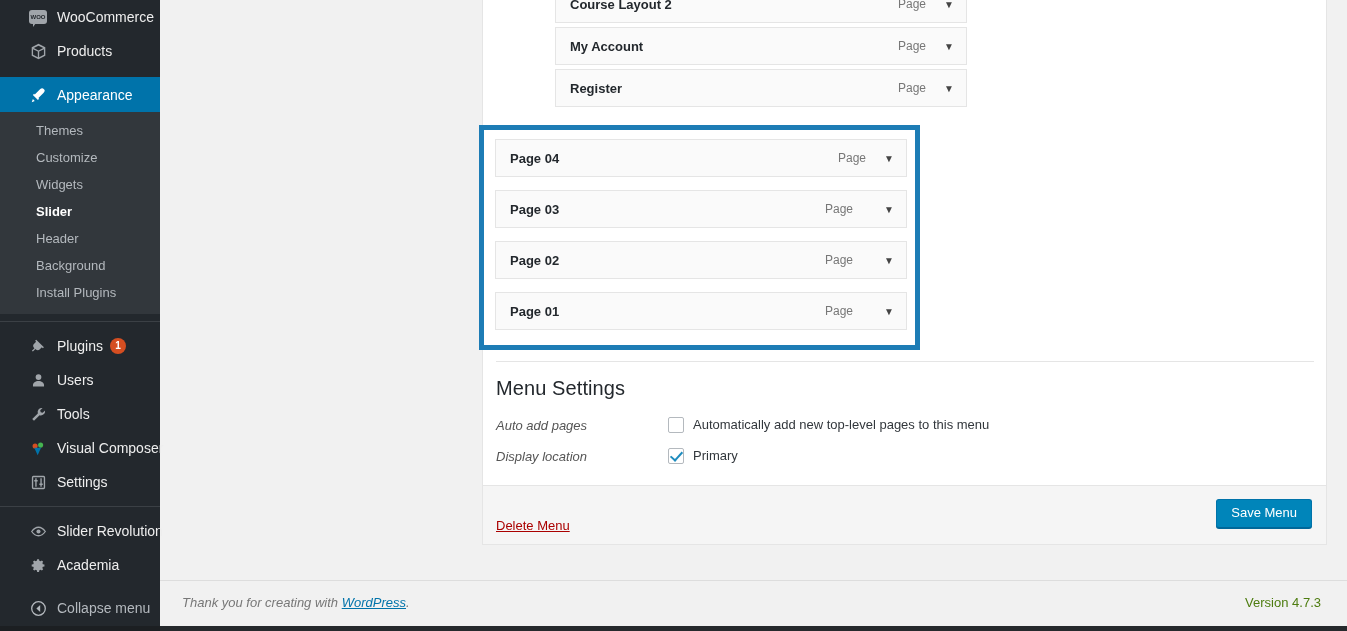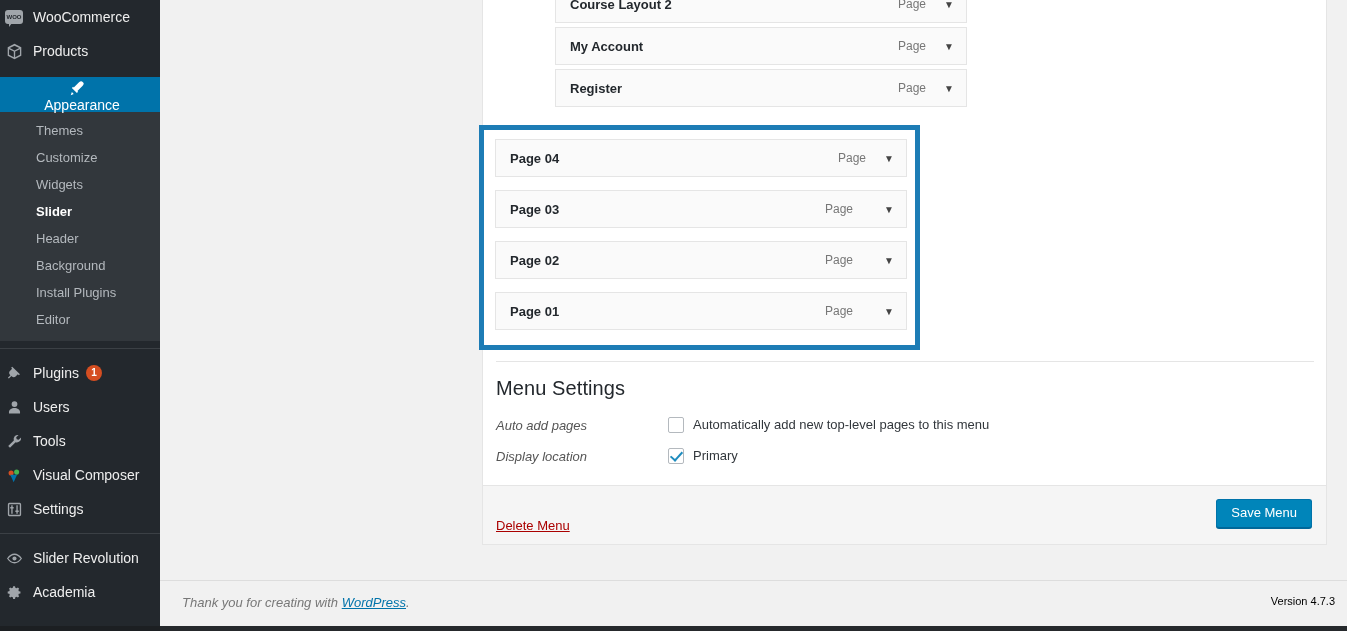--- a/index.html
+++ b/index.html
@@ -15,21 +15,21 @@
   
   #adminmenu {
     position: absolute; left: 0; top: 0;
     width: 160px; height: 626px;
     background: #23282d;
   }
   .menu-top {
     position: relative;
     display: flex; align-items: center;
     height: 27px;
-    padding-left: 4px;
+    padding-left: 28px;
     color: #eee;
     font-size: 14px;
     cursor: pointer;
   }
   .menu-top .mt-icon {
     width: 20px; height: 20px;
     margin-right: 9px;
     display: flex; align-items: center; justify-content: center;
     color: #a0a5aa;
     font-size: 15px; line-height: 1;
@@ -37,21 +37,20 @@
   }
   .menu-top .mt-label { white-space: nowrap; }
 
   .menu-top.tall { height: 34px; }
 
   .menu-top.current {
     background: #0073aa;
     color: #fff;
     font-weight: normal;
     height: 35px;
-    flex-direction: column;
   }
   .menu-top.current .mt-icon { color: #fff; }
   .menu-top.current::after {
     content: "";
     position: absolute;
     right: -8px; top: 50%;
     margin-top: -8px;
     border-style: solid;
     border-width: 8px 0 8px 8px;
     border-color: transparent transparent transparent #f1f1f1;
@@ -246,22 +245,22 @@
     width: 1187px; height: 46px;
     border-top: 1px solid #dddddd;
     background: #f1f1f1;
   }
   #footer-left {
     position: absolute; left: 22px; top: 14px;
     font-size: 13px; font-style: italic; color: #777;
   }
   #footer-left a { color: #0073aa; text-decoration: underline; font-style: italic; }
   #footer-right {
-    position: absolute; right: 12px; top: 14px;
-    font-size: 11px; color: #000000;
+    position: absolute; right: 26px; top: 14px;
+    font-size: 13px; color: #4d7c0f;
   }
   #bottom-strip {
     position: absolute; left: 0; bottom: 0;
     width: 1347px; height: 5px;
     background: #1c1f22;
   }
   #bottom-strip .lighter {
     position: absolute; left: 160px; top: 0;
     width: 1187px; height: 5px;
     background: #26292c;
@@ -302,21 +301,20 @@
     </div>
 
     <div id="submenu">
       <div class="submenu-item">Themes</div>
       <div class="submenu-item">Customize</div>
       <div class="submenu-item">Widgets</div>
       <div class="submenu-item current">Slider</div>
       <div class="submenu-item">Header</div>
       <div class="submenu-item">Background</div>
       <div class="submenu-item">Install Plugins</div>
-      <div class="submenu-item">Editor</div>
     </div>
 
     <div class="menu-sep"></div>
 
     <div class="menu-top tall">
       <span class="mt-icon">
         <svg width="17" height="17" viewBox="0 0 20 20" fill="#a0a5aa">
             <path d="M7.3 2 6 3.3l1.2 1.2-2.6 2.6c-1.2 1.2-1.2 3.1 0 4.3l.6.6-3 3L3.4 16l3-3 .6.6c1.2 1.2 3.1 1.2 4.3 0l2.6-2.6 1.2 1.2 1.3-1.3L7.3 2z"></path>
           </svg>
       </span>

